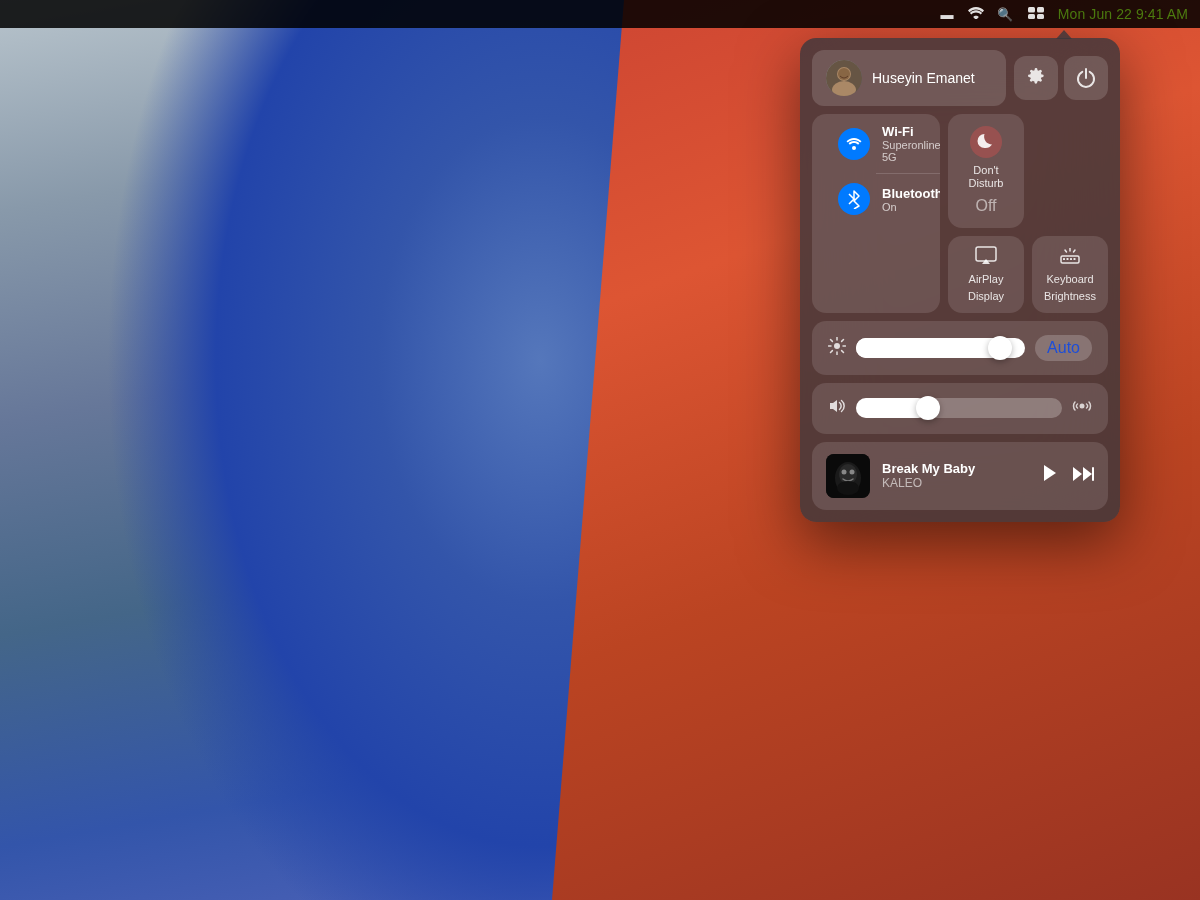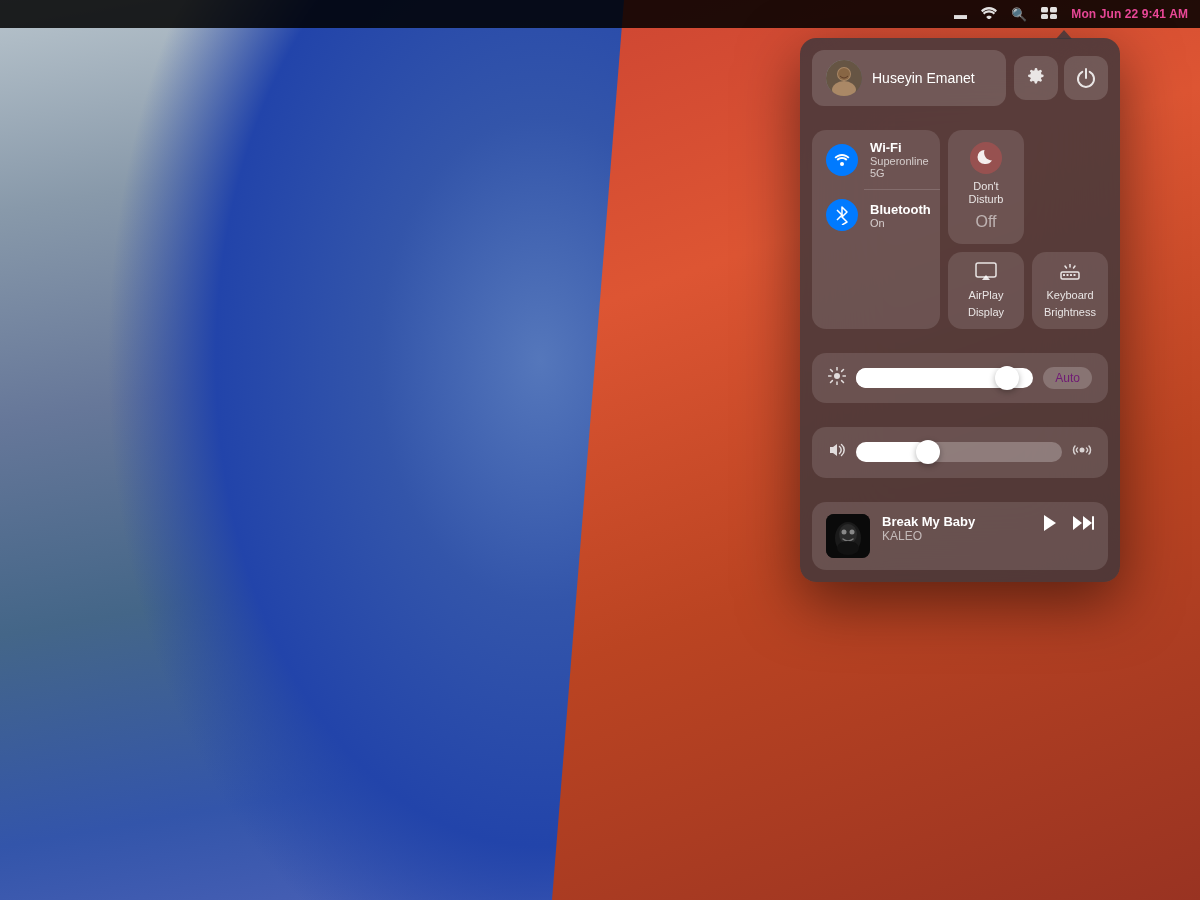--- a/index.html
+++ b/index.html
@@ -67,40 +67,40 @@
       gap: 14px;
     }
 
     .menubar-icon {
       color: white;
       font-size: 13px;
       opacity: 0.9;
     }
 
     .menubar-datetime {
-      color: #ec4899;
-      font-size: 12px;
-      font-weight: 700;
+      color: #4d7c0f;
+      font-size: 14px;
+      font-weight: 400;
       letter-spacing: 0.1px;
     }
 
     
     .control-center {
       position: absolute;
       top: 38px;
       right: 80px;
       width: 320px;
       background: rgba(60, 55, 60, 0.82);
       backdrop-filter: blur(40px);
       -webkit-backdrop-filter: blur(40px);
       border-radius: 16px;
       padding: 12px;
       display: flex;
       flex-direction: column;
-      gap: 24px;
+      gap: 8px;
       z-index: 200;
       box-shadow: 0 20px 60px rgba(0,0,0,0.5);
     }
 
     
     .user-row {
       display: flex;
       align-items: center;
       gap: 8px;
     }
@@ -158,20 +158,21 @@
     .connectivity-grid {
       display: flex;
       gap: 8px;
     }
 
     .connectivity-left {
       flex: 1;
       background: rgba(255,255,255,0.12);
       border-radius: 14px;
       overflow: hidden;
+      padding-left: 12px;
     }
 
     .connectivity-item {
       display: flex;
       align-items: center;
       gap: 12px;
       padding: 10px 14px;
       cursor: pointer;
       position: relative;
     }
@@ -337,42 +338,42 @@
       top: 50%;
       left: calc(35% - 12px);
       transform: translateY(-50%);
       box-shadow: 0 2px 6px rgba(0,0,0,0.3);
     }
 
     .auto-btn {
       background: rgba(255,255,255,0.2);
       border-radius: 20px;
       padding: 4px 12px;
-      color: #701a75;
-      font-size: 12px;
+      color: #1d4ed8;
+      font-size: 16px;
       font-weight: 500;
       cursor: pointer;
       white-space: nowrap;
       flex-shrink: 0;
     }
 
     .airplay-icon-btn {
       color: rgba(255,255,255,0.8);
       font-size: 18px;
       cursor: pointer;
       flex-shrink: 0;
     }
 
     
     .now-playing {
       background: rgba(255,255,255,0.12);
       border-radius: 14px;
       padding: 12px 14px;
       display: flex;
-      align-items: flex-start;
+      align-items: center;
       gap: 12px;
     }
 
     .album-art {
       width: 44px;
       height: 44px;
       border-radius: 8px;
       background: #111;
       flex-shrink: 0;
       overflow: hidden;

